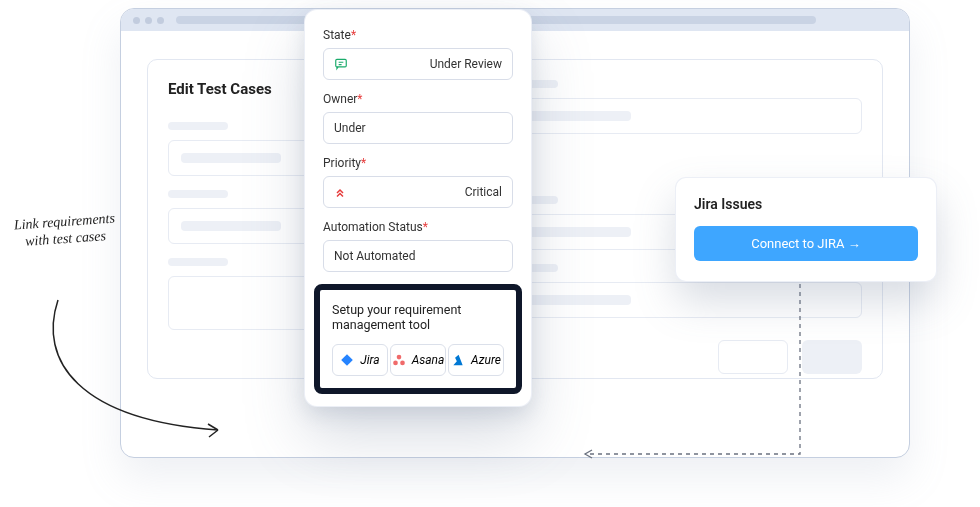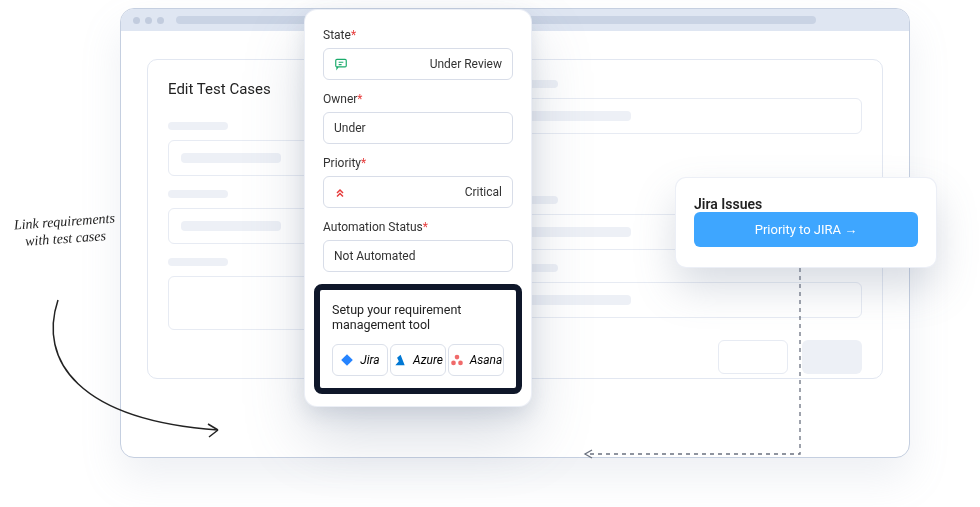--- a/index.html
+++ b/index.html
@@ -45,21 +45,21 @@
   }
 
   
   .card {
     border: 1px solid #e2e7f1;
     border-radius: 10px;
     background:#fff;
     padding: 20px;
   }
   .left-card { width: 310px; height: 320px; }
-  .left-card h4 { font-size: 15px; font-weight:400; color:#222; margin-bottom:24px; }
+  .left-card h4 { font-size: 15px; font-weight:700; color:#222; margin-bottom:24px; }
   .ph-line { background:#edf0f6; border-radius:4px; }
   .ph-block { border:1px solid #e7ebf3; border-radius:6px; padding:12px; margin-bottom:14px; }
 
   
   .right-card { flex:1; height:320px; position:relative; }
   .right-card .row { display:flex; gap:14px; margin-top:22px; }
   .right-card .btnph { border:1px solid #e7ebf3; border-radius:6px; height:34px; flex:1; }
   .right-card .btnph.fill { background:#edf0f6; border:none; flex:0 0 60px; }
 
   
@@ -115,21 +115,21 @@
     position:absolute;
     right: 44px;
     top: 178px;
     width: 260px;
     background:#fff;
     border-radius:10px;
     box-shadow: 0 0 0 1px #eceff6, 0 20px 40px rgba(100,115,145,0.25);
     padding:18px 18px 20px 18px;
     z-index: 15;
   }
-  .jira-pop h5 { font-size:14px; color:#222; font-weight:600; }
+  .jira-pop h5 { font-size:14px; color:#222; font-weight:600; margin-bottom:14px; }
   .connect-btn {
     background:#3ea6ff;
     color:#fff;
     text-align:center;
     padding:10px 0;
     border-radius:6px;
     font-size:13px;
     cursor:pointer;
   }
 
@@ -243,39 +243,39 @@
     <div class="lbl">Setup your requirement management tool</div>
     <div class="tool-row">
       <div class="tool">
         <svg width="14" height="14" viewBox="0 0 24 24">
             <path fill="#2684ff" d="M12 2l10 10-10 10L2 12z"></path>
           </svg>
         <span>Jira</span>
       </div>
       <div class="tool">
         <svg width="14" height="14" viewBox="0 0 24 24">
-            <path fill="#0078d4" d="M13 3l7 18H4l6-7-3-6z"></path>
-          </svg>
-        <span>Azure</span>
-      </div>
-      <div class="tool">
-        <svg width="14" height="14" viewBox="0 0 24 24">
             <circle fill="#f06a6a" cx="12" cy="7" r="4"></circle>
             <circle fill="#f06a6a" cx="6" cy="17" r="4"></circle>
             <circle fill="#f06a6a" cx="18" cy="17" r="4"></circle>
           </svg>
         <span>Asana</span>
       </div>
+      <div class="tool">
+        <svg width="14" height="14" viewBox="0 0 24 24">
+            <path fill="#0078d4" d="M13 3l7 18H4l6-7-3-6z"></path>
+          </svg>
+        <span>Azure</span>
+      </div>
     </div>
   </div>
 </div>
 
 <div class="jira-pop">
   <h5>Jira Issues</h5>
-  <div class="connect-btn">Priority to JIRA →</div>
+  <div class="connect-btn">Connect to JIRA →</div>
 </div>
 
 <svg style="position:absolute;left:0;top:0;z-index:10;pointer-events:none" width="980" height="507">
   <path d="M 800 268 L 800 454 L 585 454" fill="none" stroke="#6b7280" stroke-width="1.3" stroke-dasharray="4 4"></path>
   <path d="M 592 450 l -7 4 l 7 4" fill="none" stroke="#6b7280" stroke-width="1.3"></path>
 </svg>
 
 <div class="anno">Link requirements with test cases</div>
 <svg style="position:absolute;left:18px;top:290px;pointer-events:none" width="220" height="160">
   <path d="M 40 10 C 20 70, 60 130, 200 140" fill="none" stroke="#222" stroke-width="1.5"></path>

